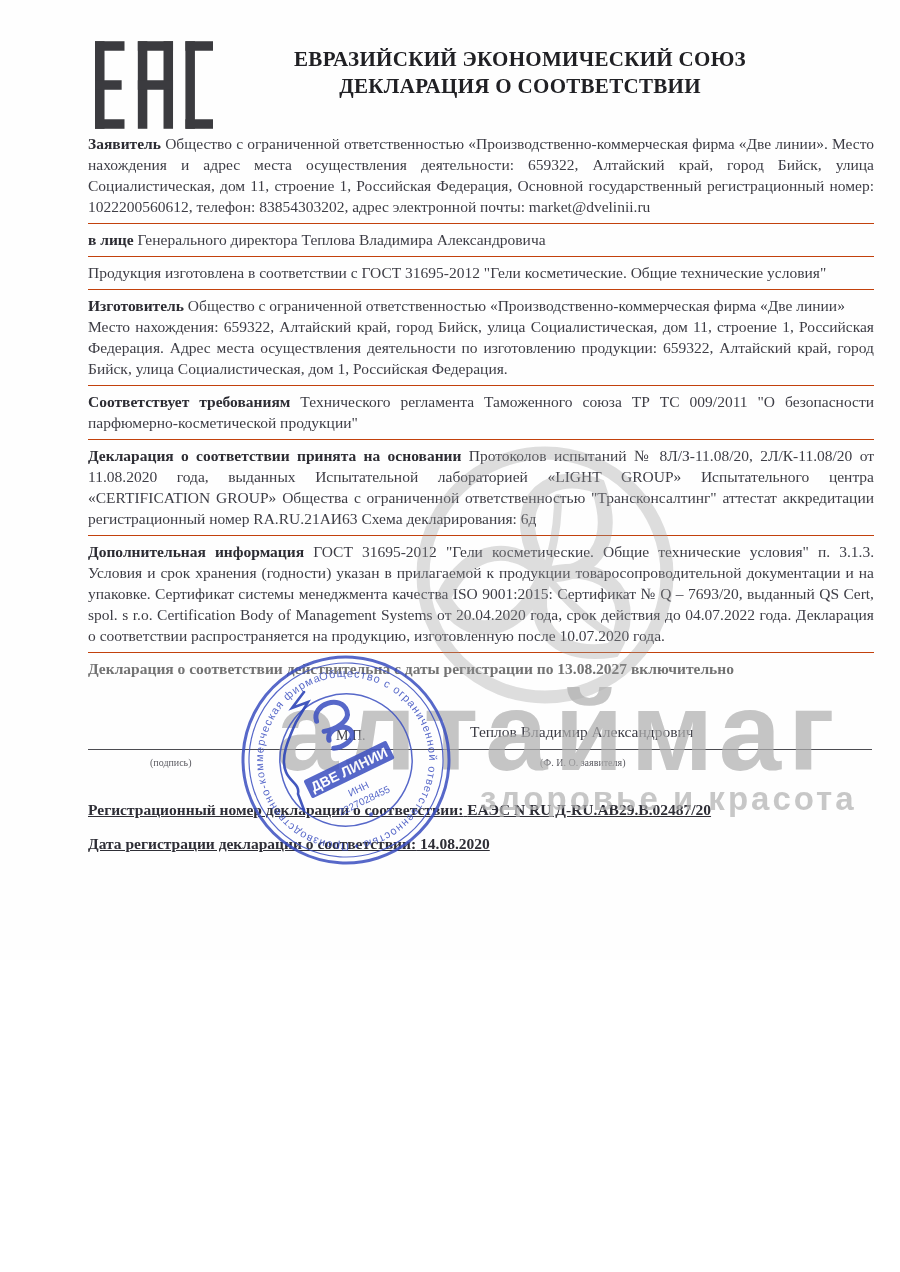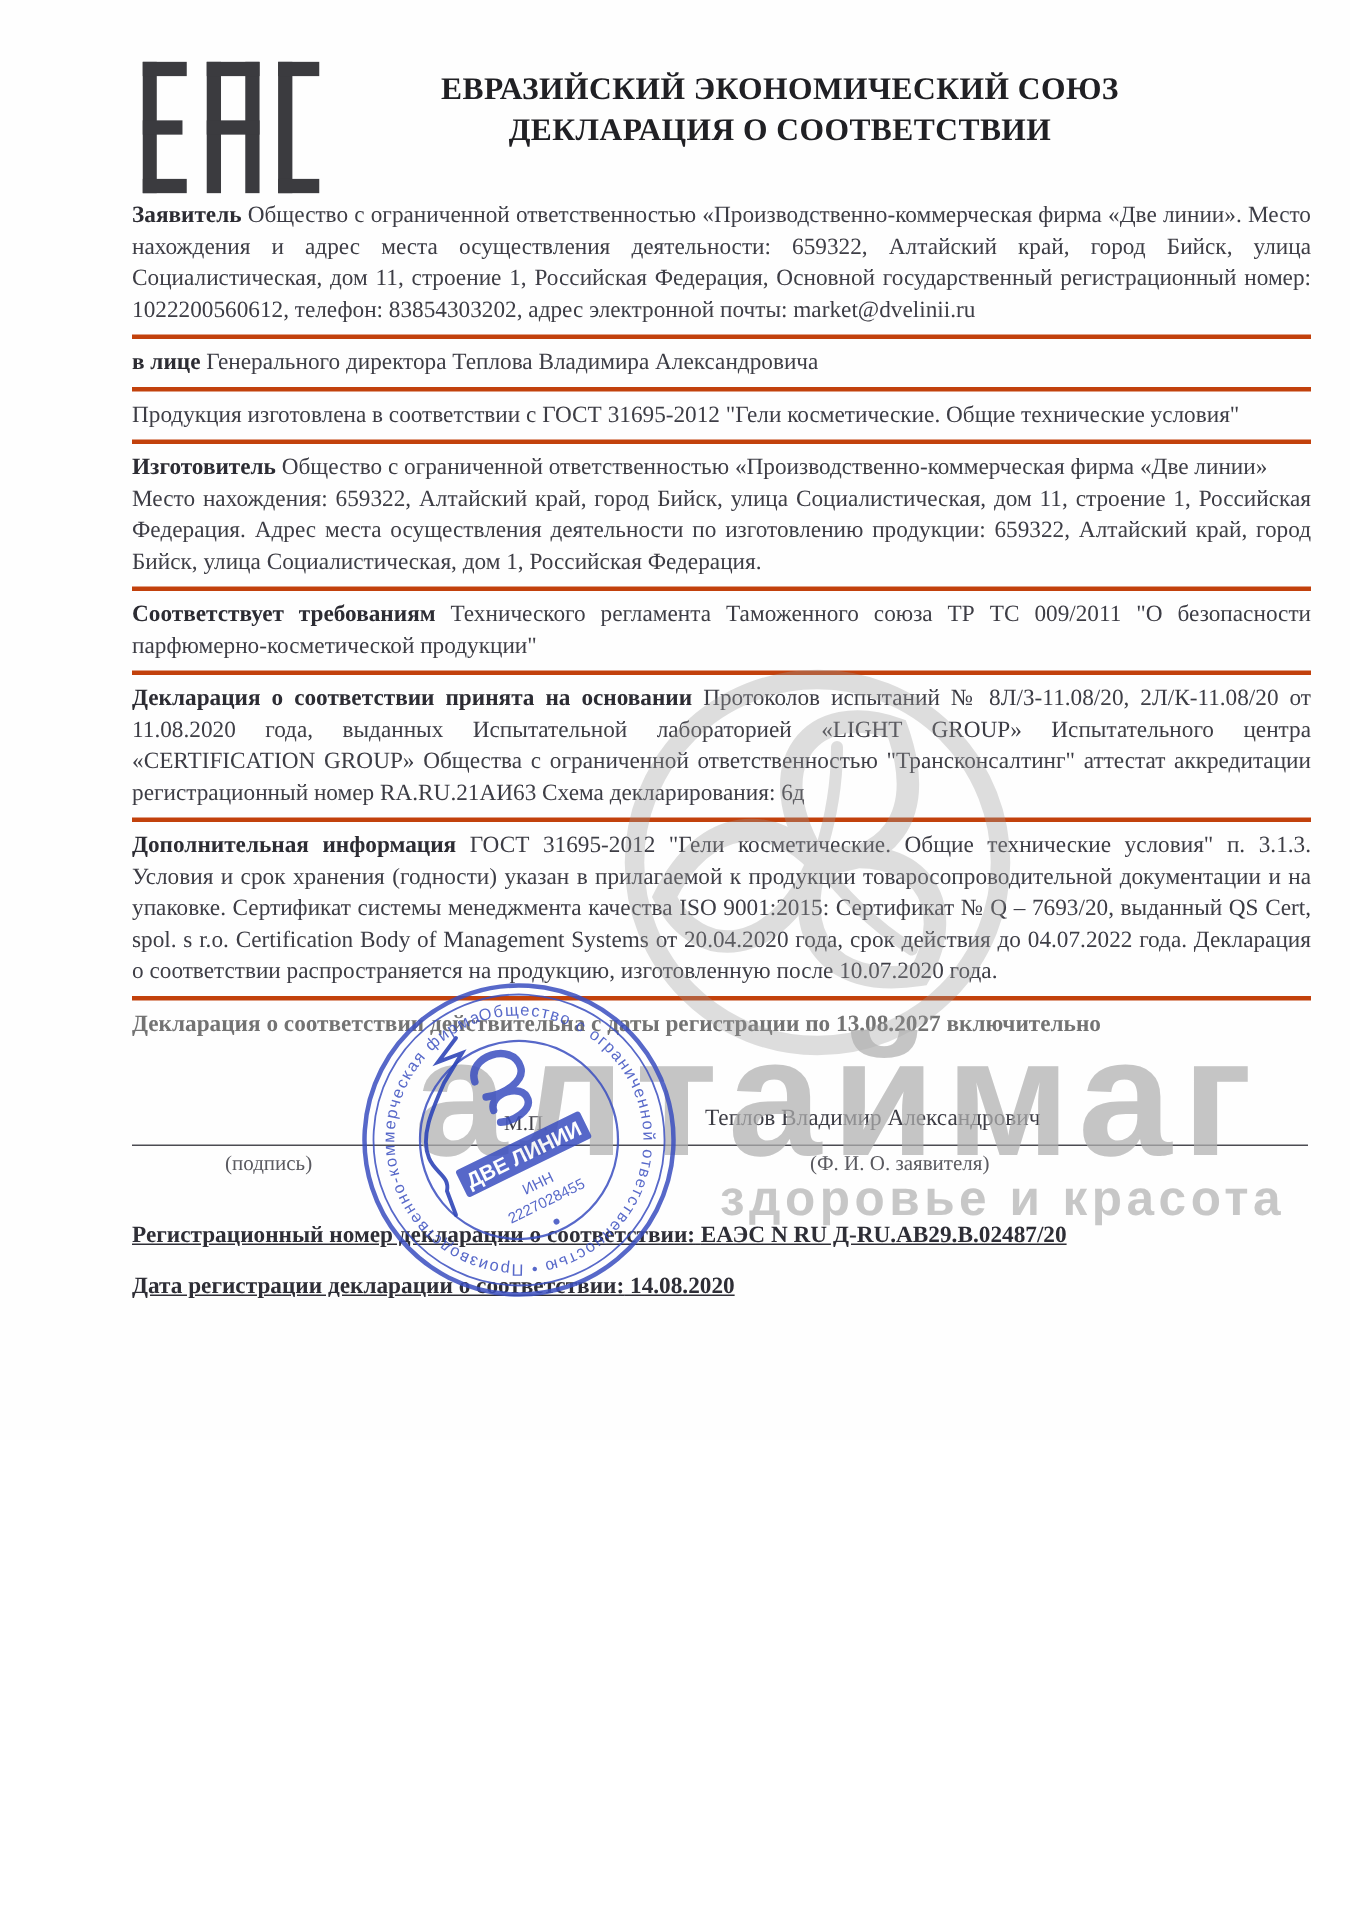--- a/index.html
+++ b/index.html
@@ -4,31 +4,31 @@
 <style>
   html,body{margin:0;padding:0;background:#ffffff;}
   .page{position:relative;width:900px;height:960px;background:#fefefe;overflow:hidden;
         font-family:"Liberation Serif", serif;color:#3d3d45;}
   
   .eac-logo{position:absolute;left:95px;top:30px;width:118px;height:110px;}
   .title-block{position:absolute;left:230px;top:46px;width:580px;text-align:center;}
   .title-line{font-weight:bold;font-size:21px;color:#202024;letter-spacing:.3px;line-height:27px;}
   
   .doc{position:absolute;left:88px;top:128px;width:786px;font-size:15.5px;line-height:21px;}
-  .sec{border-bottom:3px solid #c2410c;padding:5px 0 6px 0;}
+  .sec{border-bottom:1px solid #c2410c;padding:5px 0 6px 0;}
   .sec p{margin:0;text-align:justify;}
   .sec p + p{margin-top:0;font-family:Liberation Serif, serif;}
   b.lbl{color:#2c2c33;}
   .bold-line{font-weight:bold;color:#737373;}
   .nosep{border-bottom:none;}
   
   .sigarea{position:relative;height:100px;}
   .sig-name{position:absolute;left:382px;top:36px;font-size:15.5px;}
   .sig-rule{position:absolute;left:0;right:2px;top:64px;border-top:1px solid #4c4c52;}
-  .sig-sub{position:absolute;top:67px;font-size:14px;color:#5a5a60;text-align:right;}
+  .sig-sub{position:absolute;top:67px;font-size:10px;color:#5a5a60;text-align:right;}
   .sub-sign{left:62px;}
   .sub-fio{left:452px;}
   .mp{position:absolute;left:248px;top:40px;font-size:14px;color:#3d3d45;}
   .reg-line{margin-top:14px;font-weight:bold;color:#2e2e36;text-decoration:underline;}
   .reg-line + .reg-line{margin-top:13px;}
   
   .overlay{position:absolute;pointer-events:none;}
   .emblem{left:408px;top:438px;width:274px;height:274px;opacity:.33;}
   .wm-word{left:276px;top:676px;font-family:"Liberation Sans", sans-serif;font-weight:bold;
            font-size:112px;line-height:112px;letter-spacing:7px;color:rgba(175,175,175,.72);}

